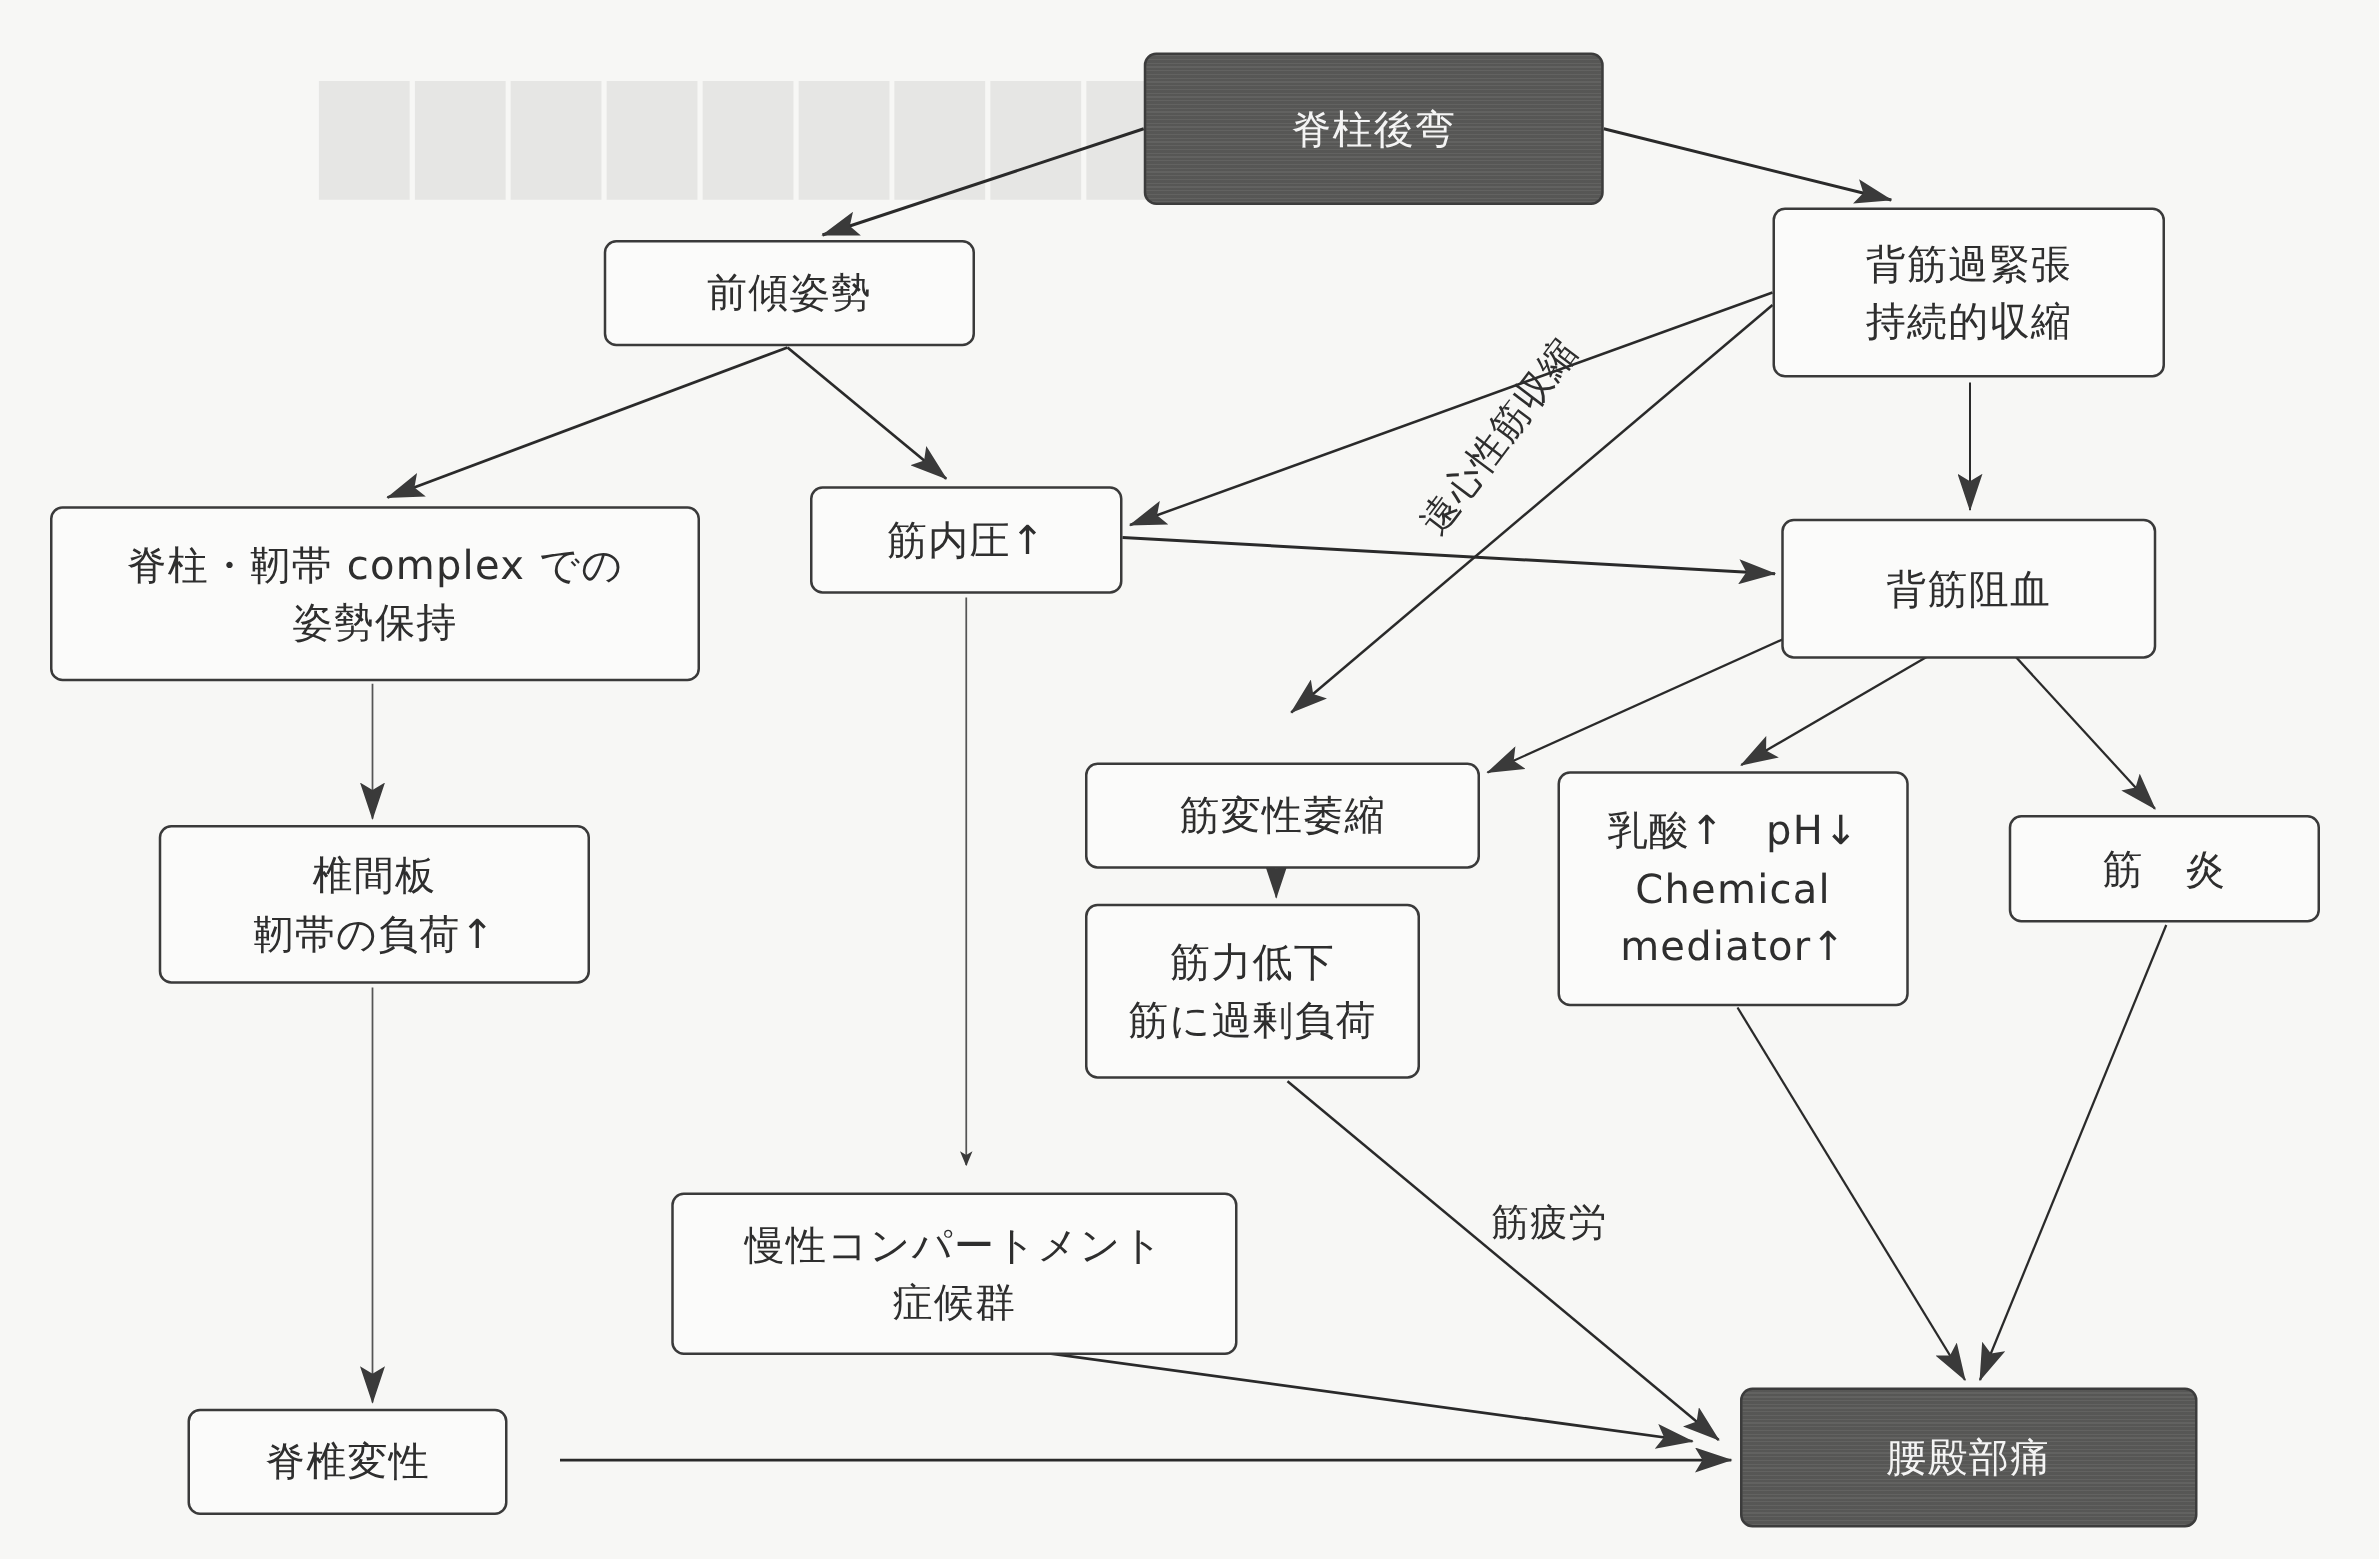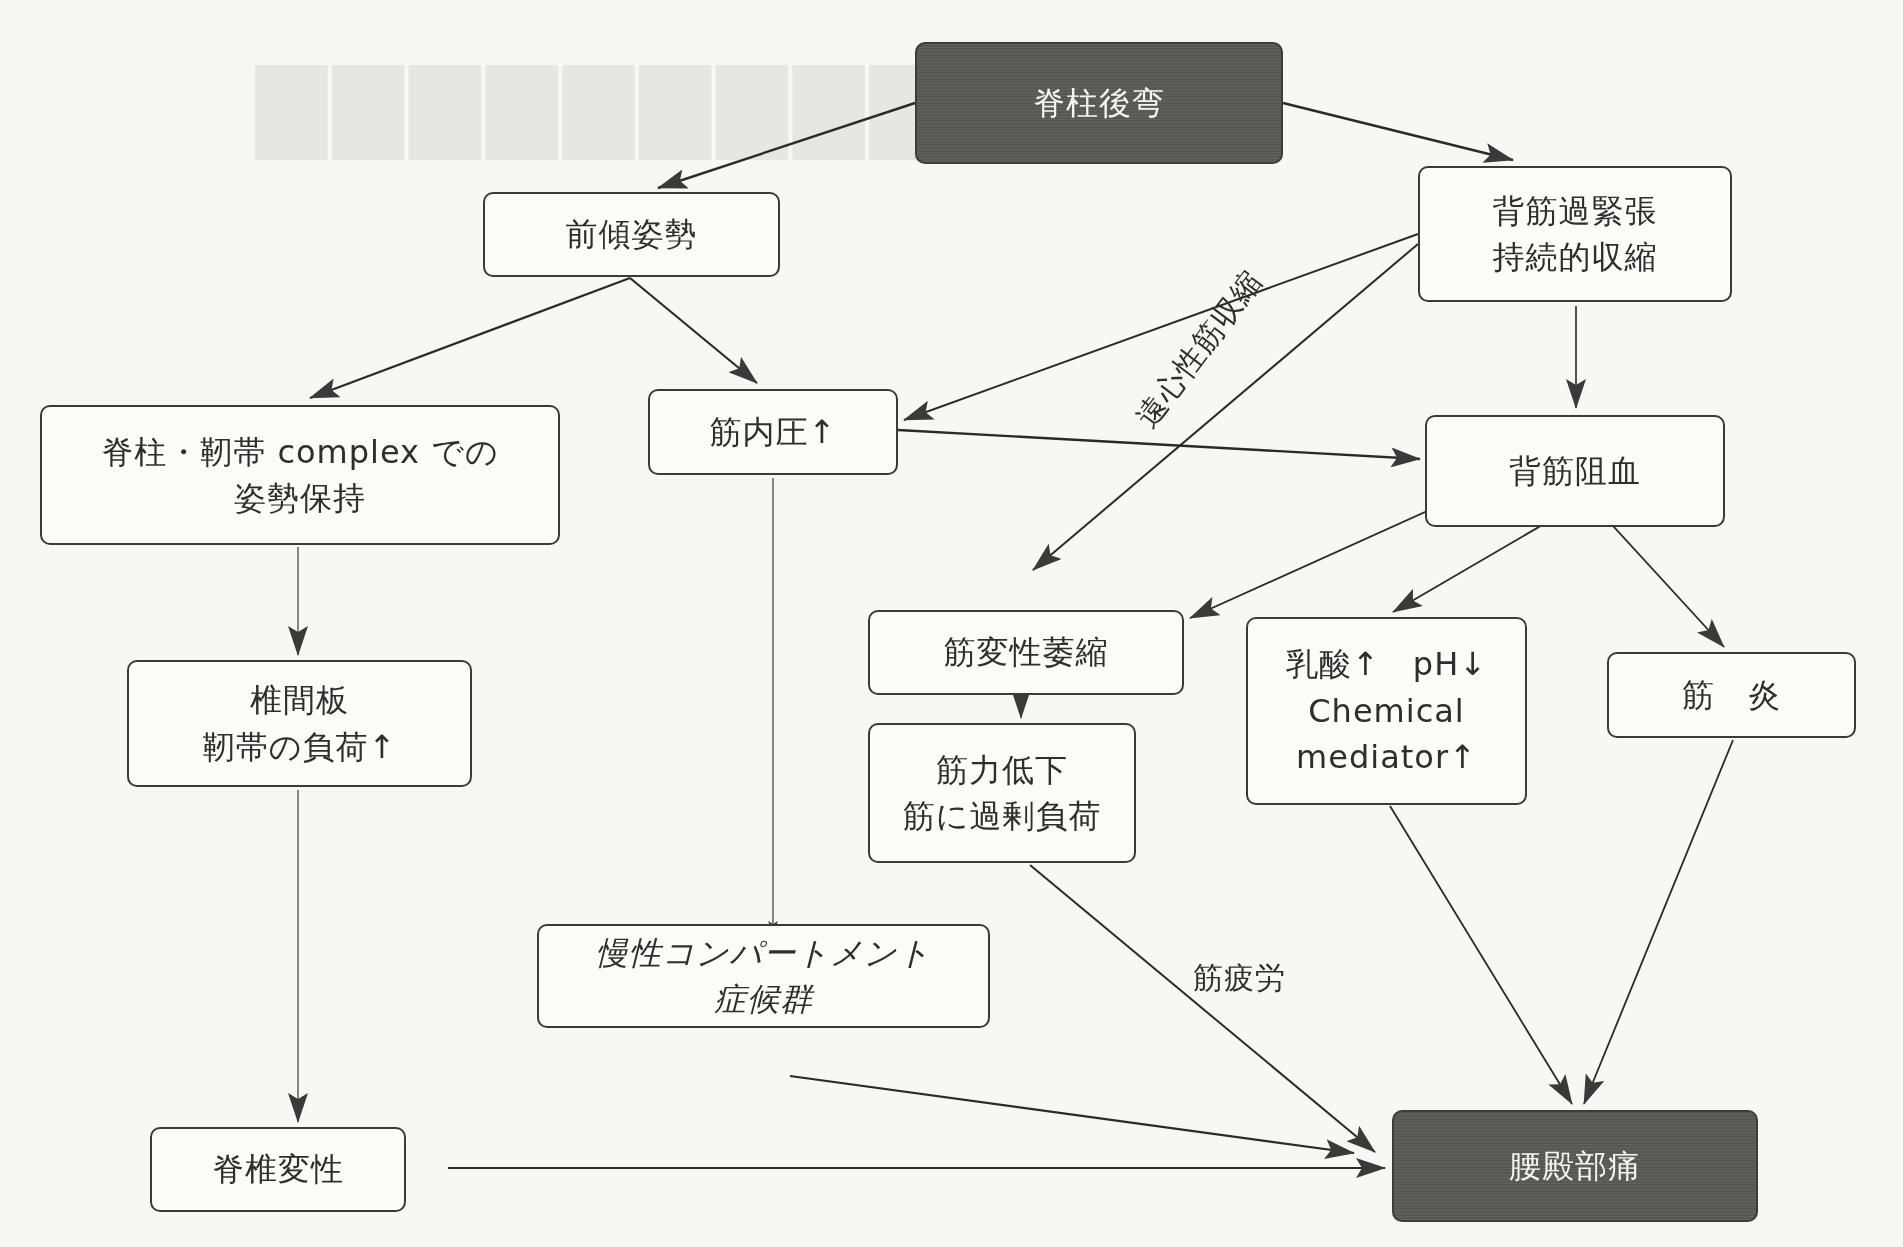--- a/index.html
+++ b/index.html
@@ -135,21 +135,21 @@
 <div class="node" style="left:127px; top:660px; width:345px; height:127px;">
   <span class="line">椎間板</span>
   <span class="line">靭帯の負荷↑</span>
 </div>
 
 <div class="node" style="left:868px; top:723px; width:268px; height:140px;">
   <span class="line">筋力低下</span>
   <span class="line">筋に過剰負荷</span>
 </div>
 
-<div class="node" style="left:537px; top:924px; width:453px; height:104px;font-style:italic;">
+<div class="node" style="left:537px; top:954px; width:453px; height:130px;">
   <span class="line">慢性コンパートメント</span>
   <span class="line">症候群</span>
 </div>
 
 <div class="node" style="left:150px; top:1127px; width:256px; height:85px;">
   <span class="line">脊椎変性</span>
 </div>
 
 <div class="node dark" style="left:1392px; top:1110px; width:366px; height:112px;">
   <span class="line">腰殿部痛</span>

